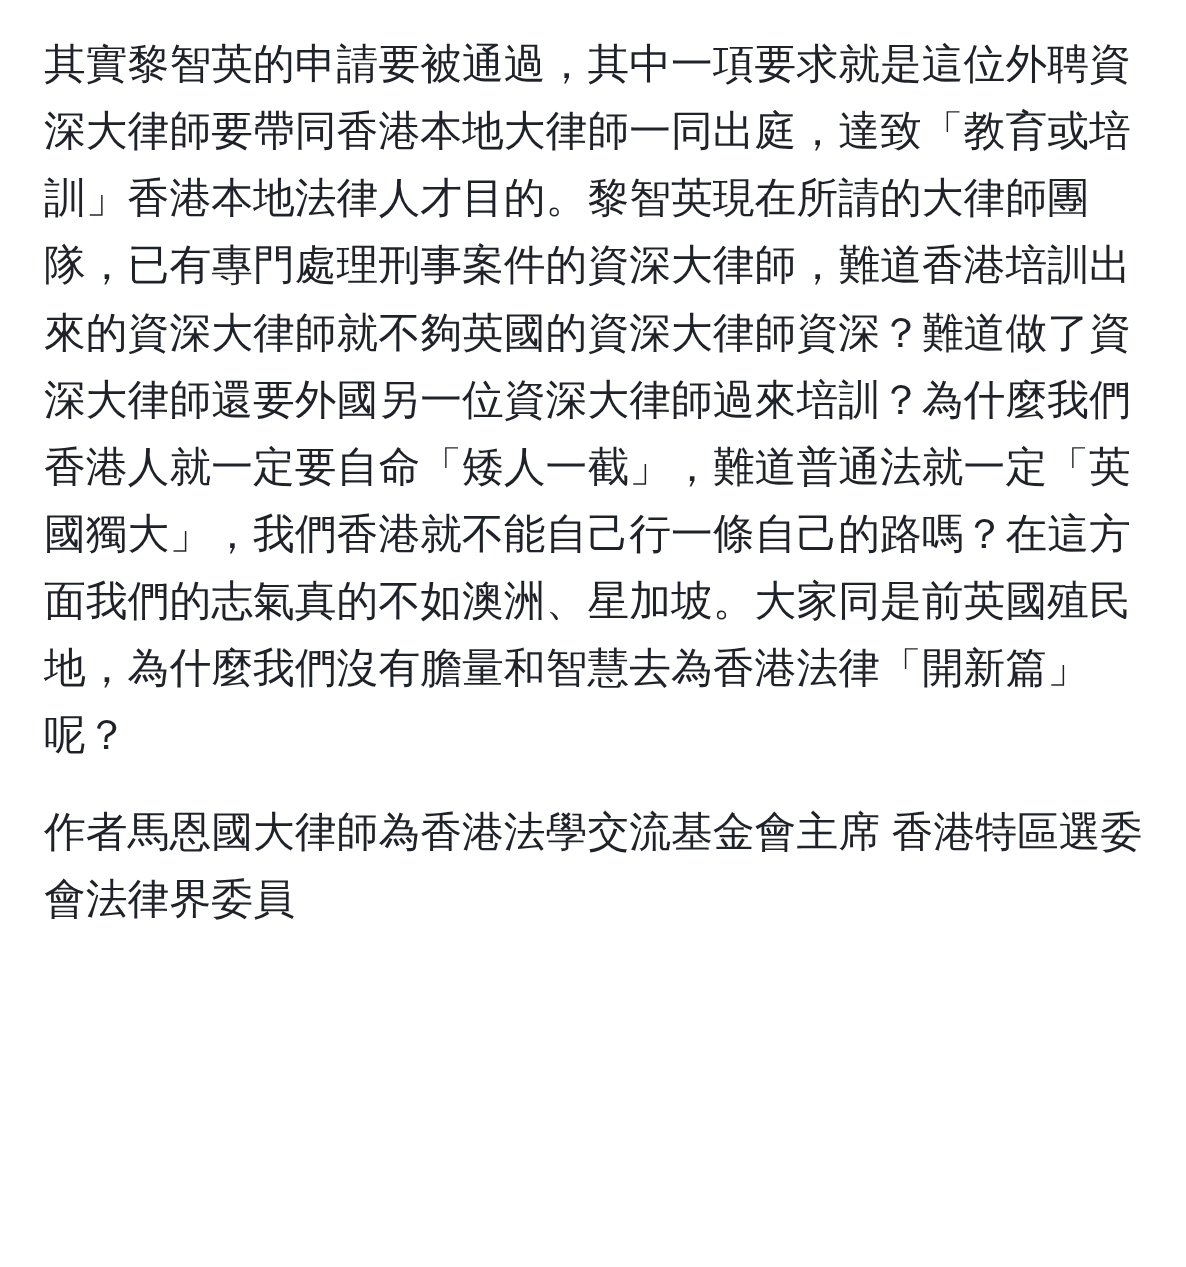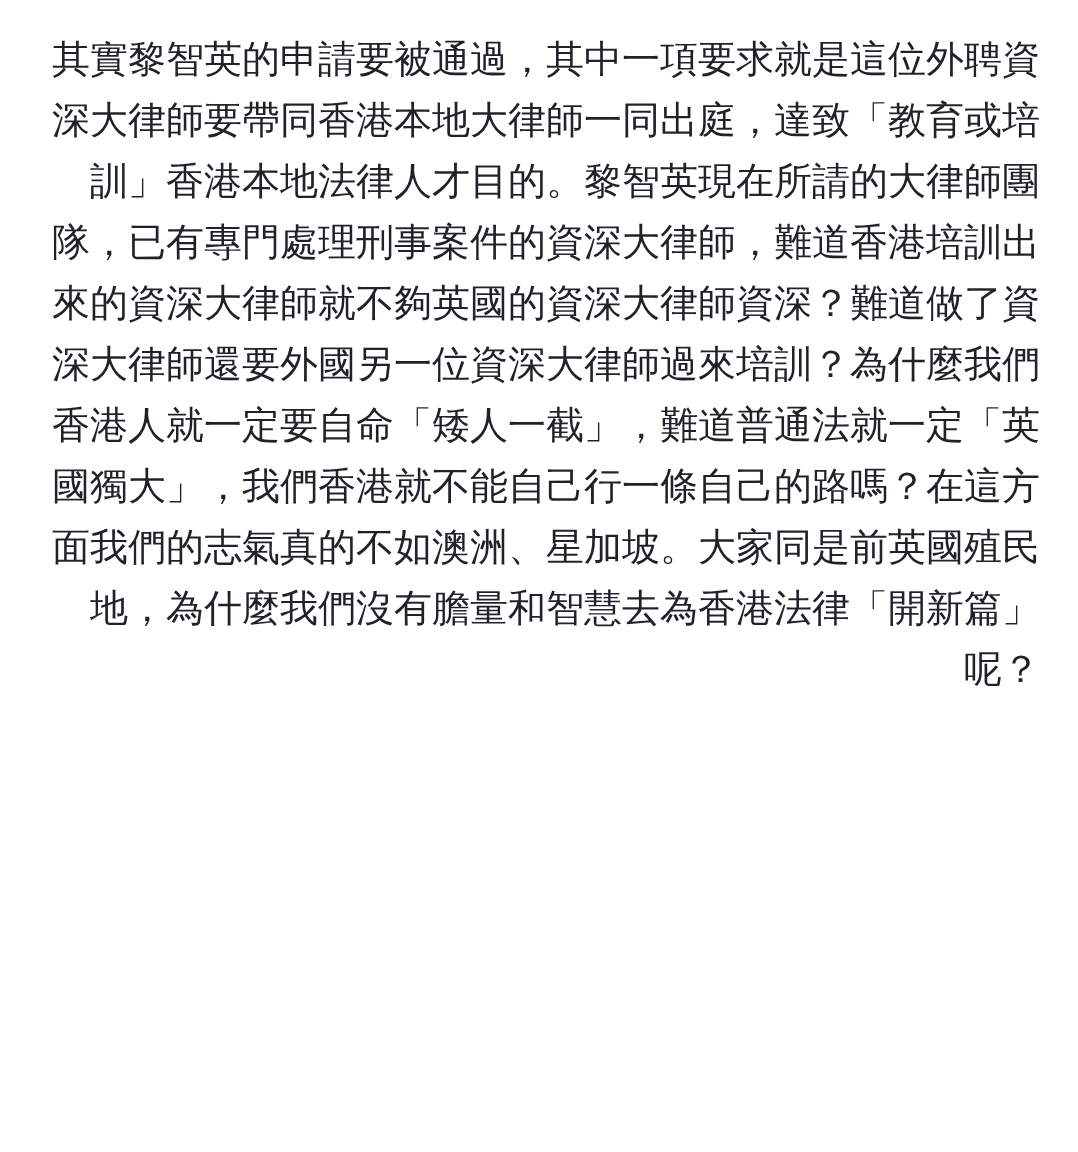--- a/index.html
+++ b/index.html
@@ -16,27 +16,28 @@
   .article {
     box-sizing: border-box;
     width: 1078px;
     padding: 29px 38px 0 40px;
   }
   .article p {
     margin: 0 0 27px 0;
     font-size: 38px;
     line-height: 61px;
     color: #1f2329;
-    text-align: right;
+    text-align: left;
     letter-spacing: 0;
     word-break: normal;
     overflow-wrap: break-word;
   }
   .article p:last-child {
     margin-bottom: 0;
   }
 </style>
 </head>
 <body>
 
 <div class="article" lang="zh-Hant">
   <p>其實黎智英的申請要被通過，其中一項要求就是這位外聘資深大律師要帶同香港本地大律師一同出庭，達致「教育或培訓」香港本地法律人才目的。黎智英現在所請的大律師團隊，已有專門處理刑事案件的資深大律師，難道香港培訓出來的資深大律師就不夠英國的資深大律師資深？難道做了資深大律師還要外國另一位資深大律師過來培訓？為什麼我們香港人就一定要自命「矮人一截」，難道普通法就一定「英國獨大」，我們香港就不能自己行一條自己的路嗎？在這方面我們的志氣真的不如澳洲、星加坡。大家同是前英國殖民地，為什麼我們沒有膽量和智慧去為香港法律「開新篇」呢？</p>
+  <p>作者馬恩國大律師為香港法學交流基金會主席 香港特區選委會法律界委員</p>
 </div>
 
 </body></html>

